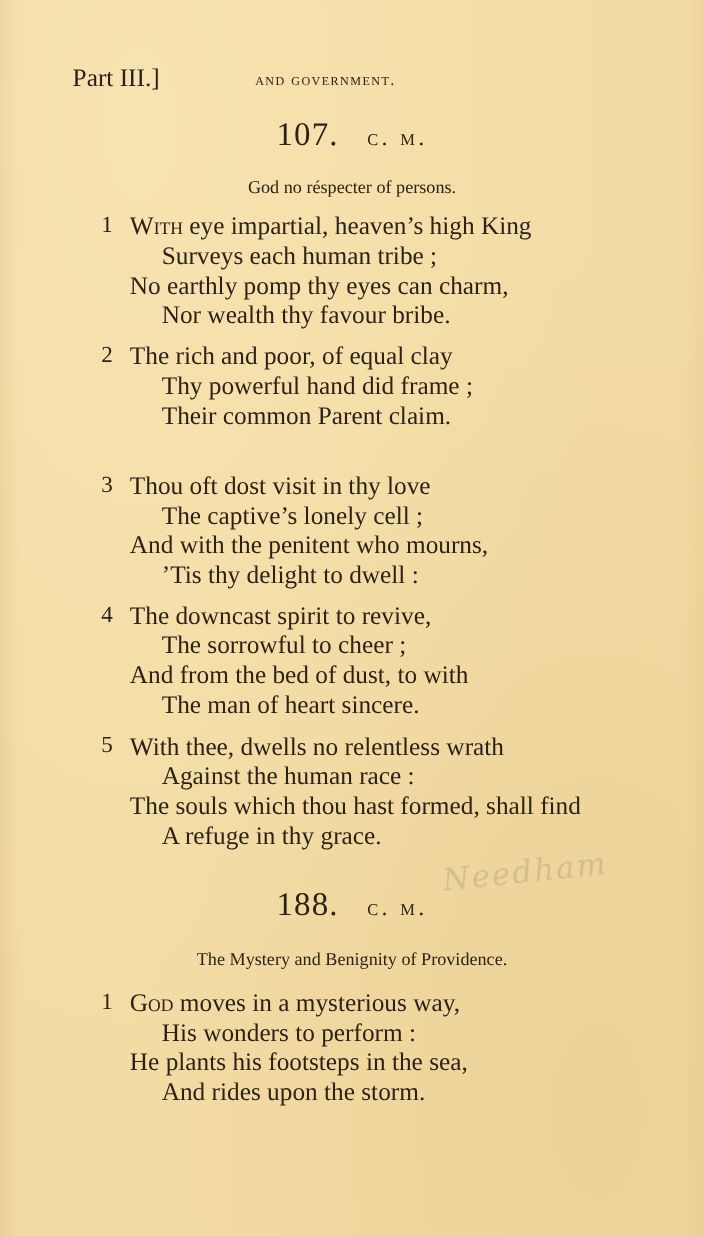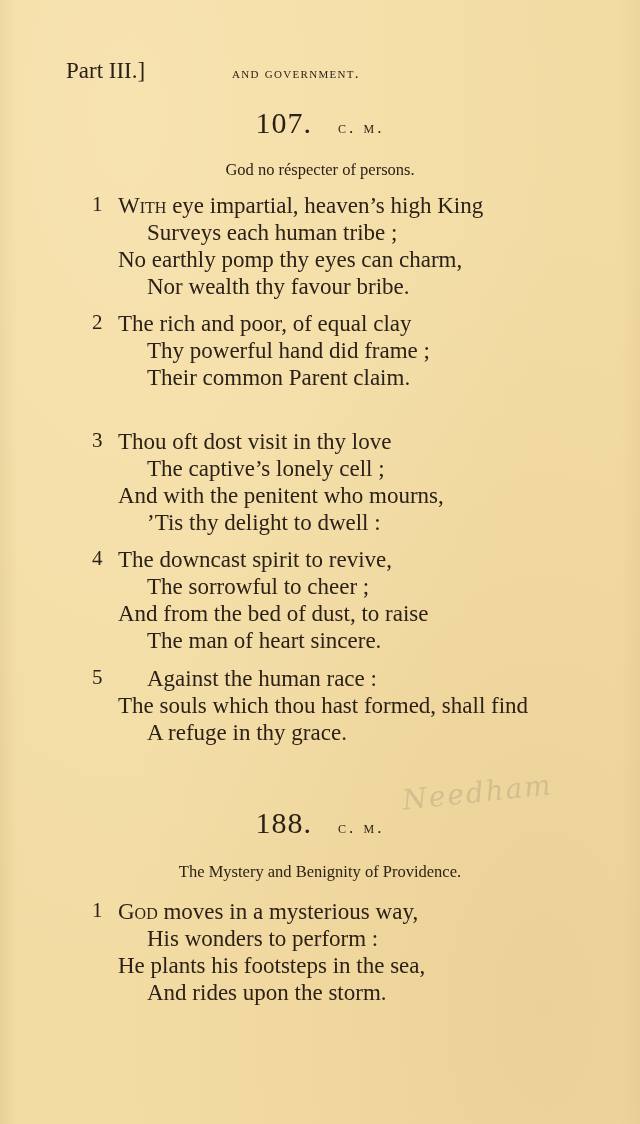--- a/index.html
+++ b/index.html
@@ -15,21 +15,21 @@
     position: relative;
   }
   .page { position: absolute; left: 0; top: 0; width: 556px; height: 1124px; }
 
   .running-head { position: absolute; top: 58px; left: 66px; width: 520px; height: 34px; }
   .part-label { position: absolute; left: 0; top: 0; font-size: 23px; }
   .running-title { position: absolute; left: 166px; top: 7px; font-size: 15px; letter-spacing: 1.3px; font-variant: small-caps; text-transform: lowercase; }
 
   .hymn-header { position: absolute; left: 0; width: 640px; text-align: center; }
   .hymn-number { font-size: 30px; letter-spacing: 1px; }
-  .hymn-meter { font-size: 17px; margin-left: 22px; letter-spacing: 3px; font-variant: small-caps; text-transform: lowercase; margin-top: 34px; }
+  .hymn-meter { font-size: 22px; margin-left: 22px; letter-spacing: 3px; font-variant: small-caps; text-transform: lowercase; margin-top: 34px; }
   .hymn-subtitle { position: absolute; left: 0; width: 640px; text-align: center; font-size: 16.5px; }
 
   .stanza { position: absolute; left: 92px; }
   .line { font-size: 23px; line-height: 27px; white-space: nowrap; position: relative; }
   .line.indent0 { padding-left: 26px; }
   .line.indent1 { padding-left: 55px; }
   .stanza-num { position: absolute; left: 0; top: 0; font-size: 21px; }
   .sc { font-variant: small-caps; }
 
   .pencil-mark {
@@ -74,26 +74,27 @@
     <div class="line indent0">Thou oft dost visit in thy love</div>
     <div class="line indent1">The captive’s lonely cell ;</div>
     <div class="line indent0">And with the penitent who mourns,</div>
     <div class="line indent1">’Tis thy delight to dwell :</div>
   </div>
 
   <div class="stanza" style="top:546px;">
     <span class="stanza-num">4</span>
     <div class="line indent0">The downcast spirit to revive,</div>
     <div class="line indent1">The sorrowful to cheer ;</div>
-    <div class="line indent0">And from the bed of dust, to raise</div>
+    <div class="line indent0">And from the bed of dust, to with</div>
     <div class="line indent1">The man of heart sincere.</div>
   </div>
 
   <div class="stanza" style="top:665px;">
     <span class="stanza-num">5</span>
+    <div class="line indent0">With thee, dwells no relentless wrath</div>
     <div class="line indent1">Against the human race :</div>
     <div class="line indent0">The souls which thou hast formed, shall find</div>
     <div class="line indent1">A refuge in thy grace.</div>
   </div>
 
   <div class="pencil-mark">Needham</div>
 
   <div class="hymn-header" style="top:806px;">
     <span class="hymn-number">188.</span>
     <span class="hymn-meter">C. M.</span>

